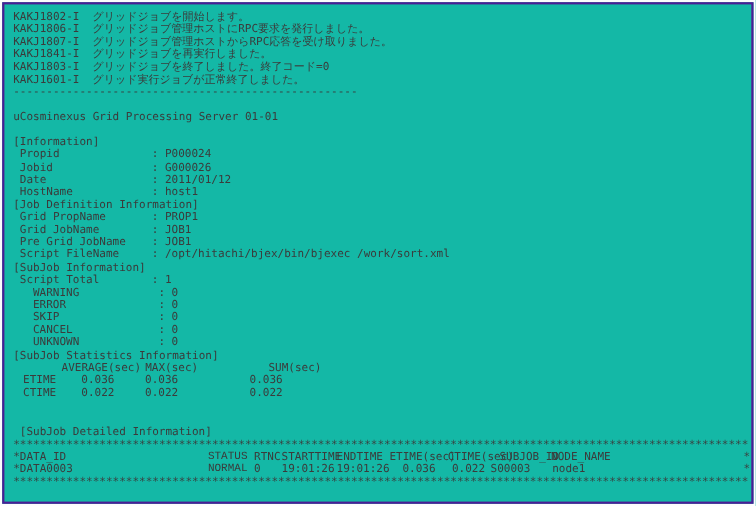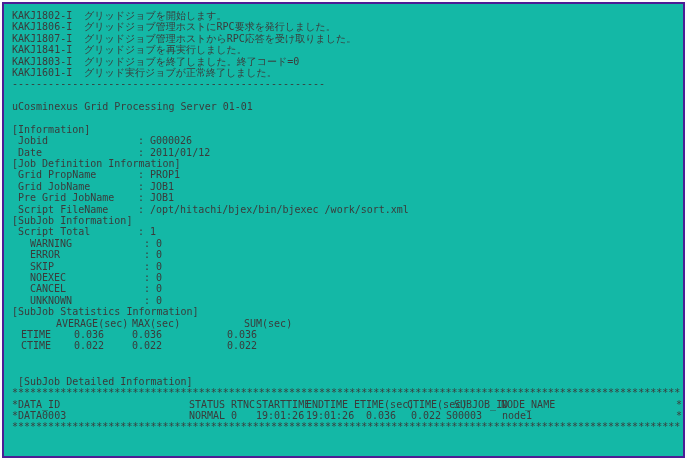--- a/index.html
+++ b/index.html
@@ -26,21 +26,21 @@
   .colon{display:inline-block;width:12px;vertical-align:top;}
   .sect2{padding-left:6px;margin-top:24px;}
   
   .abs{position:absolute;top:0;white-space:pre;}
   .s-c1{left:44px;} .s-c2{left:120px;} .s-c3{left:232px;}
   .s-lbl{left:9px;}
   .s-v1{left:32px;width:60px;text-align:right;}
   .s-v2{left:90px;width:60px;text-align:right;}
   .s-v3{left:185px;width:60px;text-align:right;}
   
-  .d-c0{left:0;}   .d-c1{left:177px;} .d-c2{left:219px;} .d-c3{left:244px;}
+  .d-c0{left:0;}   .d-c1{left:177px;font-family:Liberation Mono, monospace;} .d-c2{left:219px;} .d-c3{left:244px;}
   .d-c4{left:294px;} .d-c5h{left:342px;} .d-c6h{left:395px;}
   .d-c5{left:324px;width:60px;text-align:right;}
   .d-c6{left:369px;width:60px;text-align:right;}
   .d-c7h{left:442px;} .d-c7{left:434px;}
   .d-c8h{left:489px;} .d-c8{left:490px;}
   .d-c9{left:664px;}
   .border-line{letter-spacing:0;}
 </style>
 </head>
 <body>
@@ -54,35 +54,36 @@
     <div class="line"><span class="code">KAKJ1841-I</span><span>グリッドジョブを再実行しました。</span></div>
     <div class="line"><span class="code">KAKJ1803-I</span><span>グリッドジョブを終了しました。終了コード=0</span></div>
     <div class="line"><span class="code">KAKJ1601-I</span><span>グリッド実行ジョブが正常終了しました。</span></div>
 
     <div class="line">----------------------------------------------------</div>
     <div class="line"></div>
     <div class="line">uCosminexus Grid Processing Server 01-01</div>
     <div class="line"></div>
 
     <div class="line">[Information]</div>
+    <div class="line fl1"><span class="lbl1">Propid</span><span class="colon">:</span><span>P000024</span></div>
     <div class="line fl1"><span class="lbl1">Jobid</span><span class="colon">:</span><span>G000026</span></div>
     <div class="line fl1"><span class="lbl1">Date</span><span class="colon">:</span><span>2011/01/12</span></div>
+    <div class="line fl1"><span class="lbl1">HostName</span><span class="colon">:</span><span>host1</span></div>
 
     <div class="line">[Job Definition Information]</div>
     <div class="line fl1"><span class="lbl1">Grid PropName</span><span class="colon">:</span><span>PROP1</span></div>
     <div class="line fl1"><span class="lbl1">Grid JobName</span><span class="colon">:</span><span>JOB1</span></div>
     <div class="line fl1"><span class="lbl1">Pre Grid JobName</span><span class="colon">:</span><span>JOB1</span></div>
     <div class="line fl1"><span class="lbl1">Script FileName</span><span class="colon">:</span><span>/opt/hitachi/bjex/bin/bjexec /work/sort.xml</span></div>
 
     <div class="line">[SubJob Information]</div>
     <div class="line fl1"><span class="lbl1">Script Total</span><span class="colon">:</span><span>1</span></div>
     <div class="line fl2"><span class="lbl2">WARNING</span><span class="colon">:</span><span>0</span></div>
     <div class="line fl2"><span class="lbl2">ERROR</span><span class="colon">:</span><span>0</span></div>
     <div class="line fl2"><span class="lbl2">SKIP</span><span class="colon">:</span><span>0</span></div>
-    <div class="line fl2"><span class="lbl2">NOEXEC</span><span class="colon">:</span><span>0</span></div>
     <div class="line fl2"><span class="lbl2">CANCEL</span><span class="colon">:</span><span>0</span></div>
     <div class="line fl2"><span class="lbl2">UNKNOWN</span><span class="colon">:</span><span>0</span></div>
 
     <div class="line">[SubJob Statistics Information]</div>
     <div class="line">
         <span class="abs s-c1">AVERAGE(sec)</span>
         <span class="abs s-c2">MAX(sec)</span>
         <span class="abs s-c3">SUM(sec)</span>
       </div>
     <div class="line">

